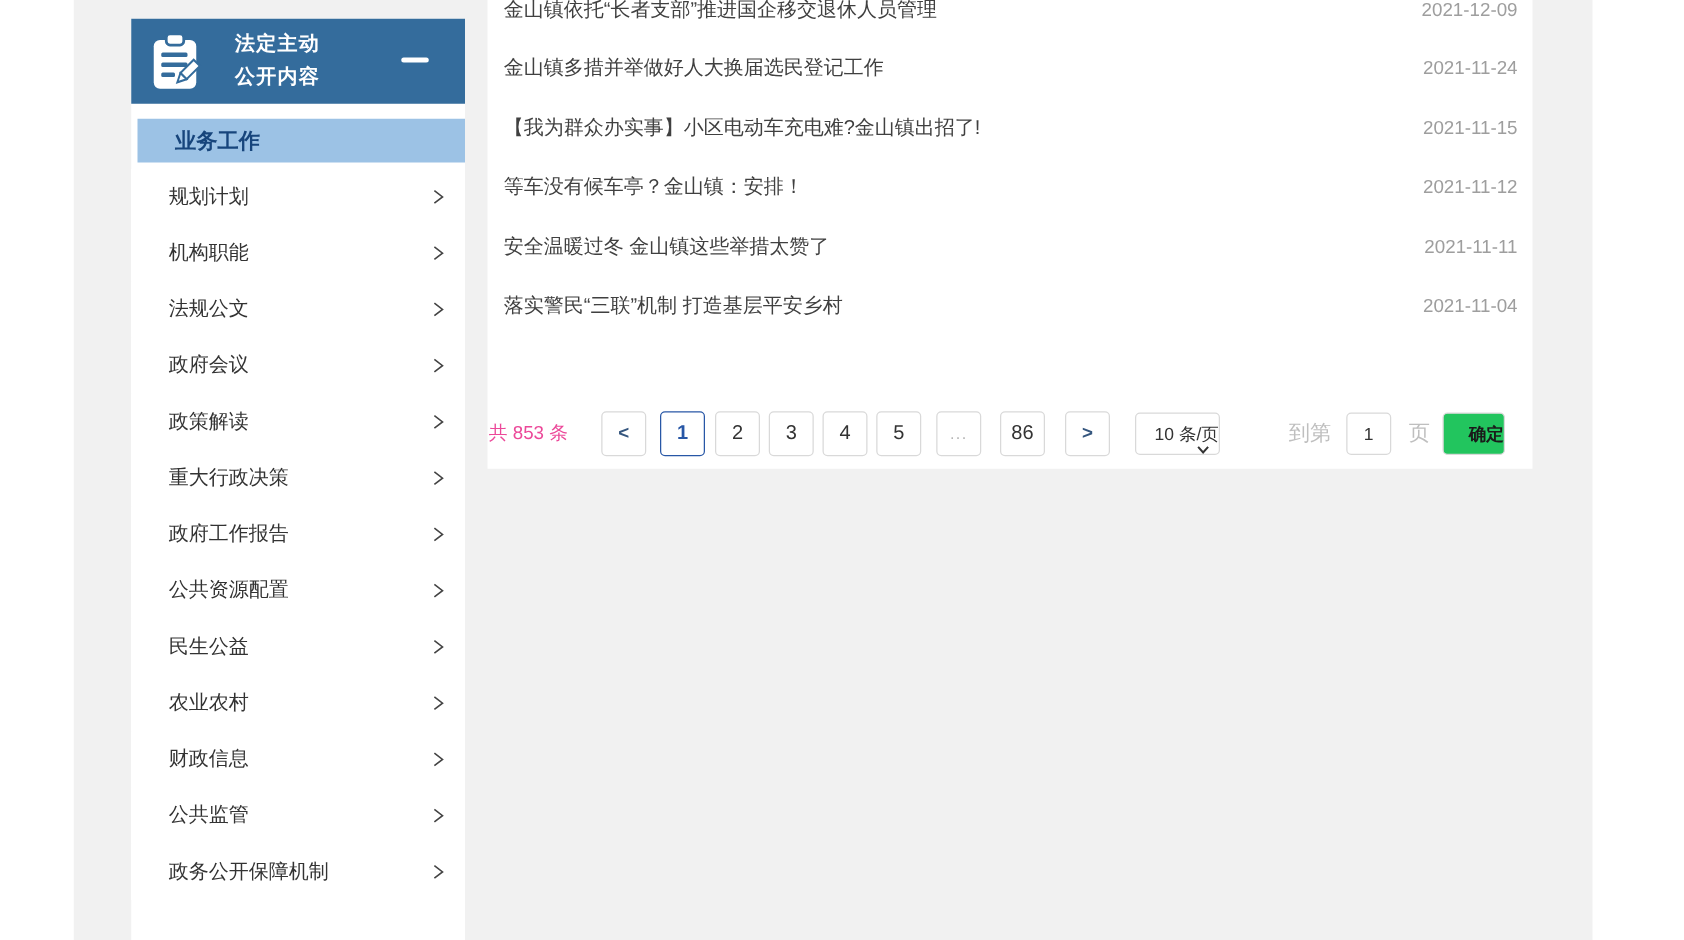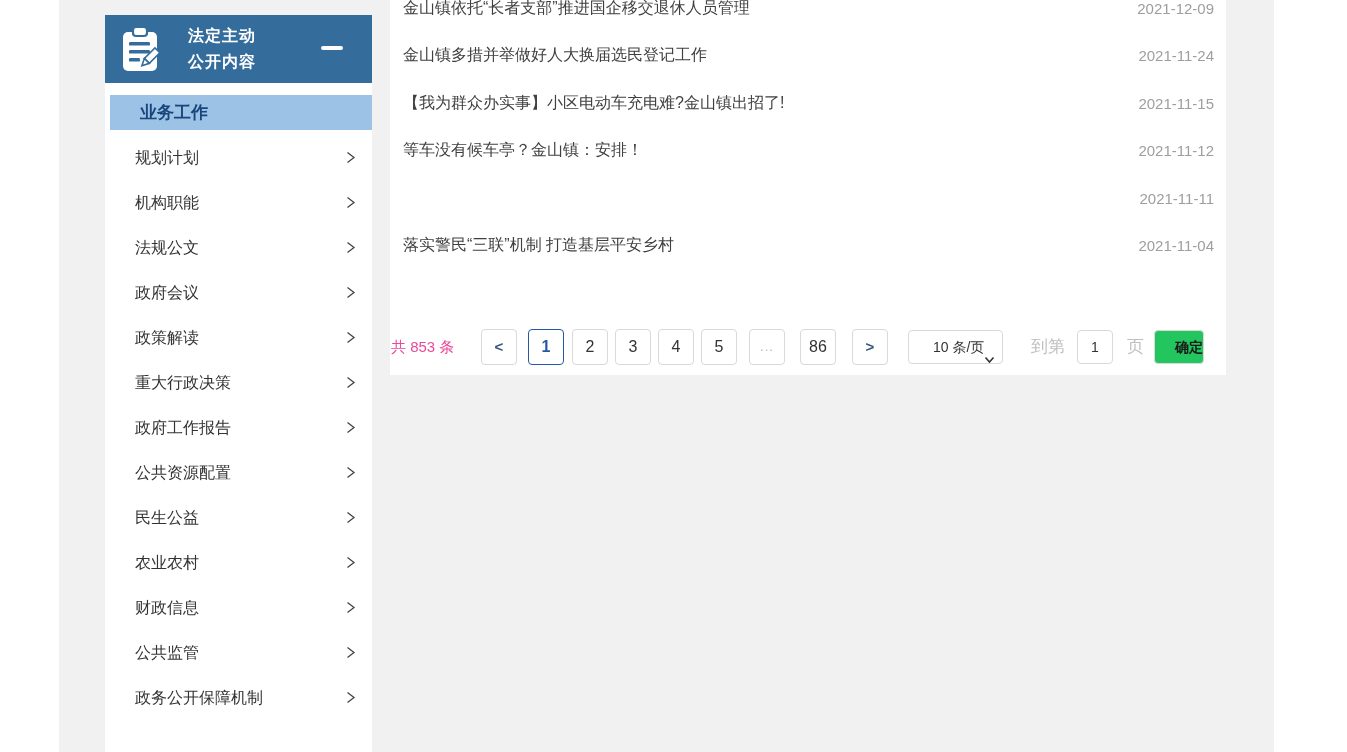--- a/index.html
+++ b/index.html
@@ -34,23 +34,23 @@
     font-size:15px; color:#9e9e9e; white-space:nowrap; }
 
   
   .pager { position:absolute; left:0; top:345px; width:836px; height:36px; }
   .pg-total { position:absolute; left:1px; top:0; height:36px; line-height:36px; font-size:15px; color:#ec4899; }
   .pg-btn { position:absolute; top:0; width:36px; height:36px; background:#fff; border:1px solid #d9d9d9;
     border-radius:4px; text-align:center; line-height:34px; font-size:16px; color:#333; cursor:pointer; }
   .pg-btn.arrow { color:#35567e; font-size:15px; font-weight:bold; }
   .pg-btn.active { border:1.5px solid #2857a6; color:#2857a6; font-weight:bold; line-height:33px; }
   .pg-btn.dots { color:#b5b5b5; letter-spacing:1px; font-size:13px; }
-  .pg-size { position:absolute; left:518px; top:1px; width:95px; height:34px; background:#fff;
+  .pg-size { position:absolute; left:518px; top:1px; width:68px; height:34px; background:#fff;
     border:1px solid #d9d9d9; border-radius:4px; font-size:14px; color:#333; line-height:32px;
-    text-align:left; padding-left:24px; cursor:pointer; }
+    text-align:right; padding-left:9px; cursor:pointer; }
   .pg-size .caret { position:absolute; right:7px; top:12px; }
   .pg-goto-label { position:absolute; top:0; height:36px; line-height:36px; font-size:17px; color:#bfbfbf; }
   .pg-input { position:absolute; left:687px; top:1px; width:36px; height:34px; border:1px solid #d9d9d9;
     border-radius:4px; text-align:center; font-size:14px; color:#333;
     font-family:"Liberation Sans","DejaVu Sans",sans-serif; }
   .pg-confirm { position:absolute; left:764px; top:1px; width:50px; height:34px; background:#22c55e;
     border:1px solid #d9d9d9; border-radius:4px; text-align:right; line-height:32px; font-size:14px;
     font-weight:bold; color:#1a1a1a; cursor:pointer; }
 </style>
 </head>
@@ -202,20 +202,21 @@
     </div>
     <div class="news-row">
       <span class="news-title">【我为群众办实事】小区电动车充电难?金山镇出招了!</span>
       <span class="news-date">2021-11-15</span>
     </div>
     <div class="news-row">
       <span class="news-title">等车没有候车亭？金山镇：安排！</span>
       <span class="news-date">2021-11-12</span>
     </div>
     <div class="news-row">
+      <span class="news-title">安全温暖过冬 金山镇这些举措太赞了</span>
       <span class="news-date">2021-11-11</span>
     </div>
     <div class="news-row">
       <span class="news-title">落实警民“三联”机制 打造基层平安乡村</span>
       <span class="news-date">2021-11-04</span>
     </div>
 
     <div class="pager">
       <span class="pg-total">共 853 条</span>
       <span class="pg-btn arrow" style="left:91px;">&lt;</span>

